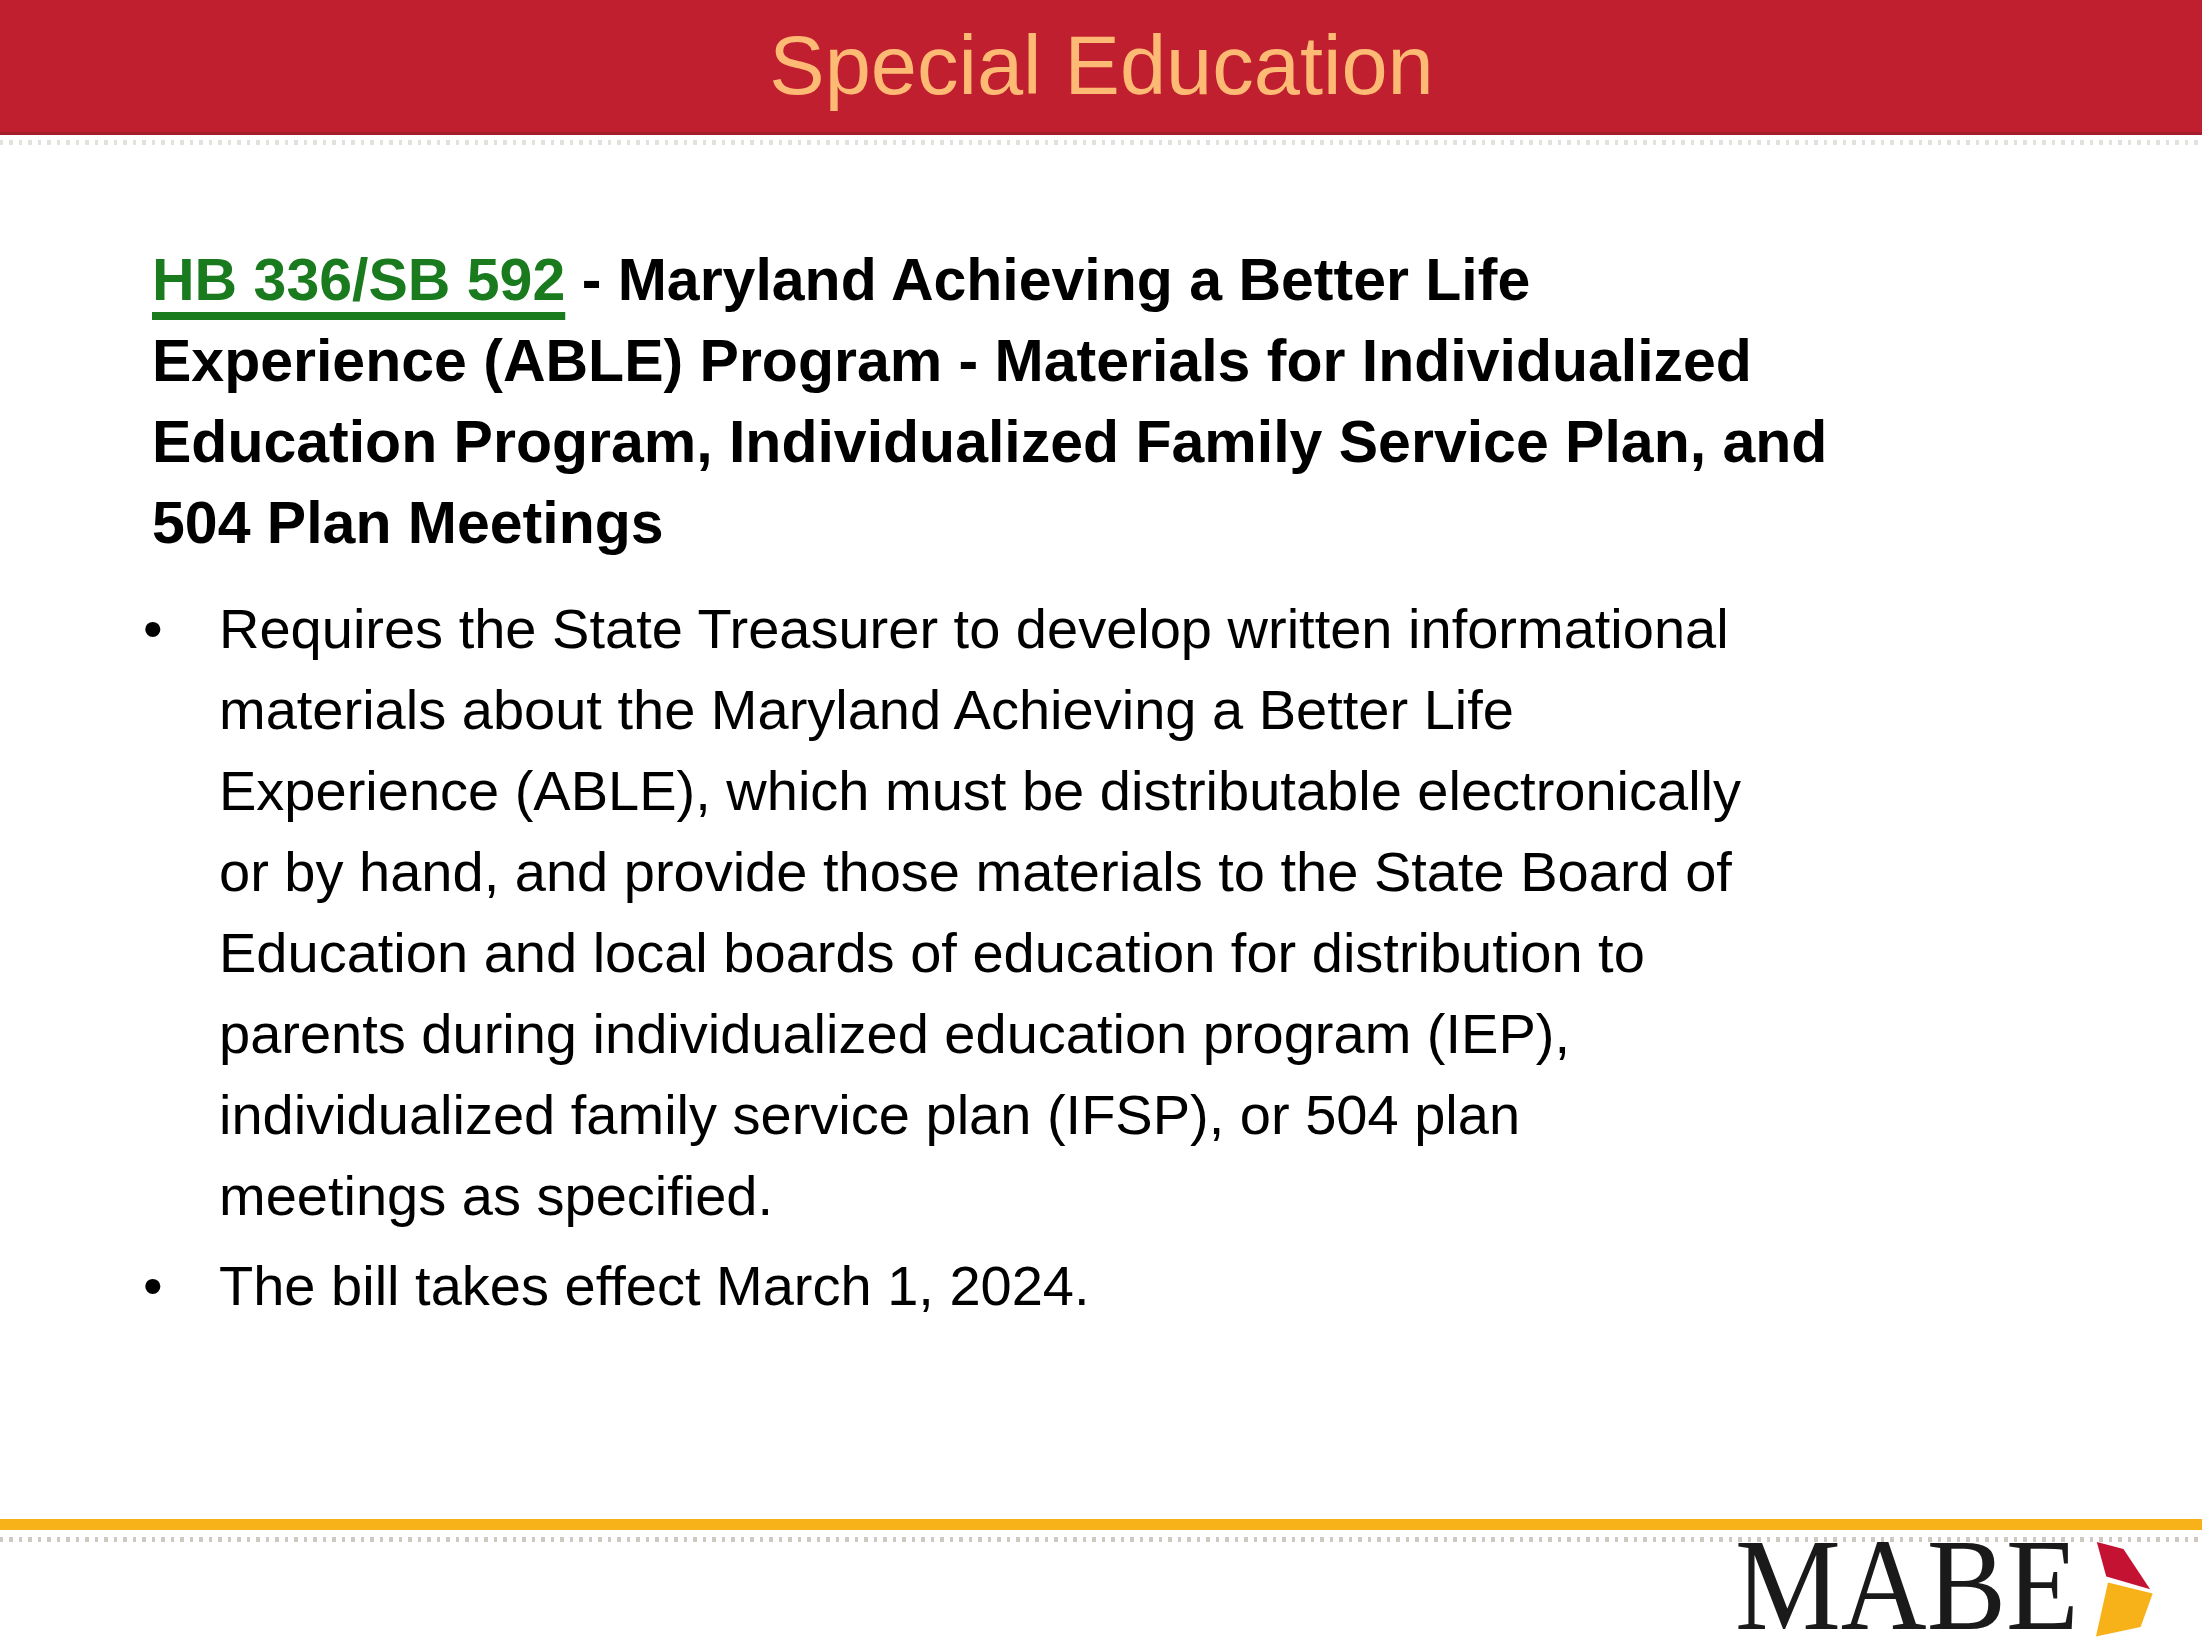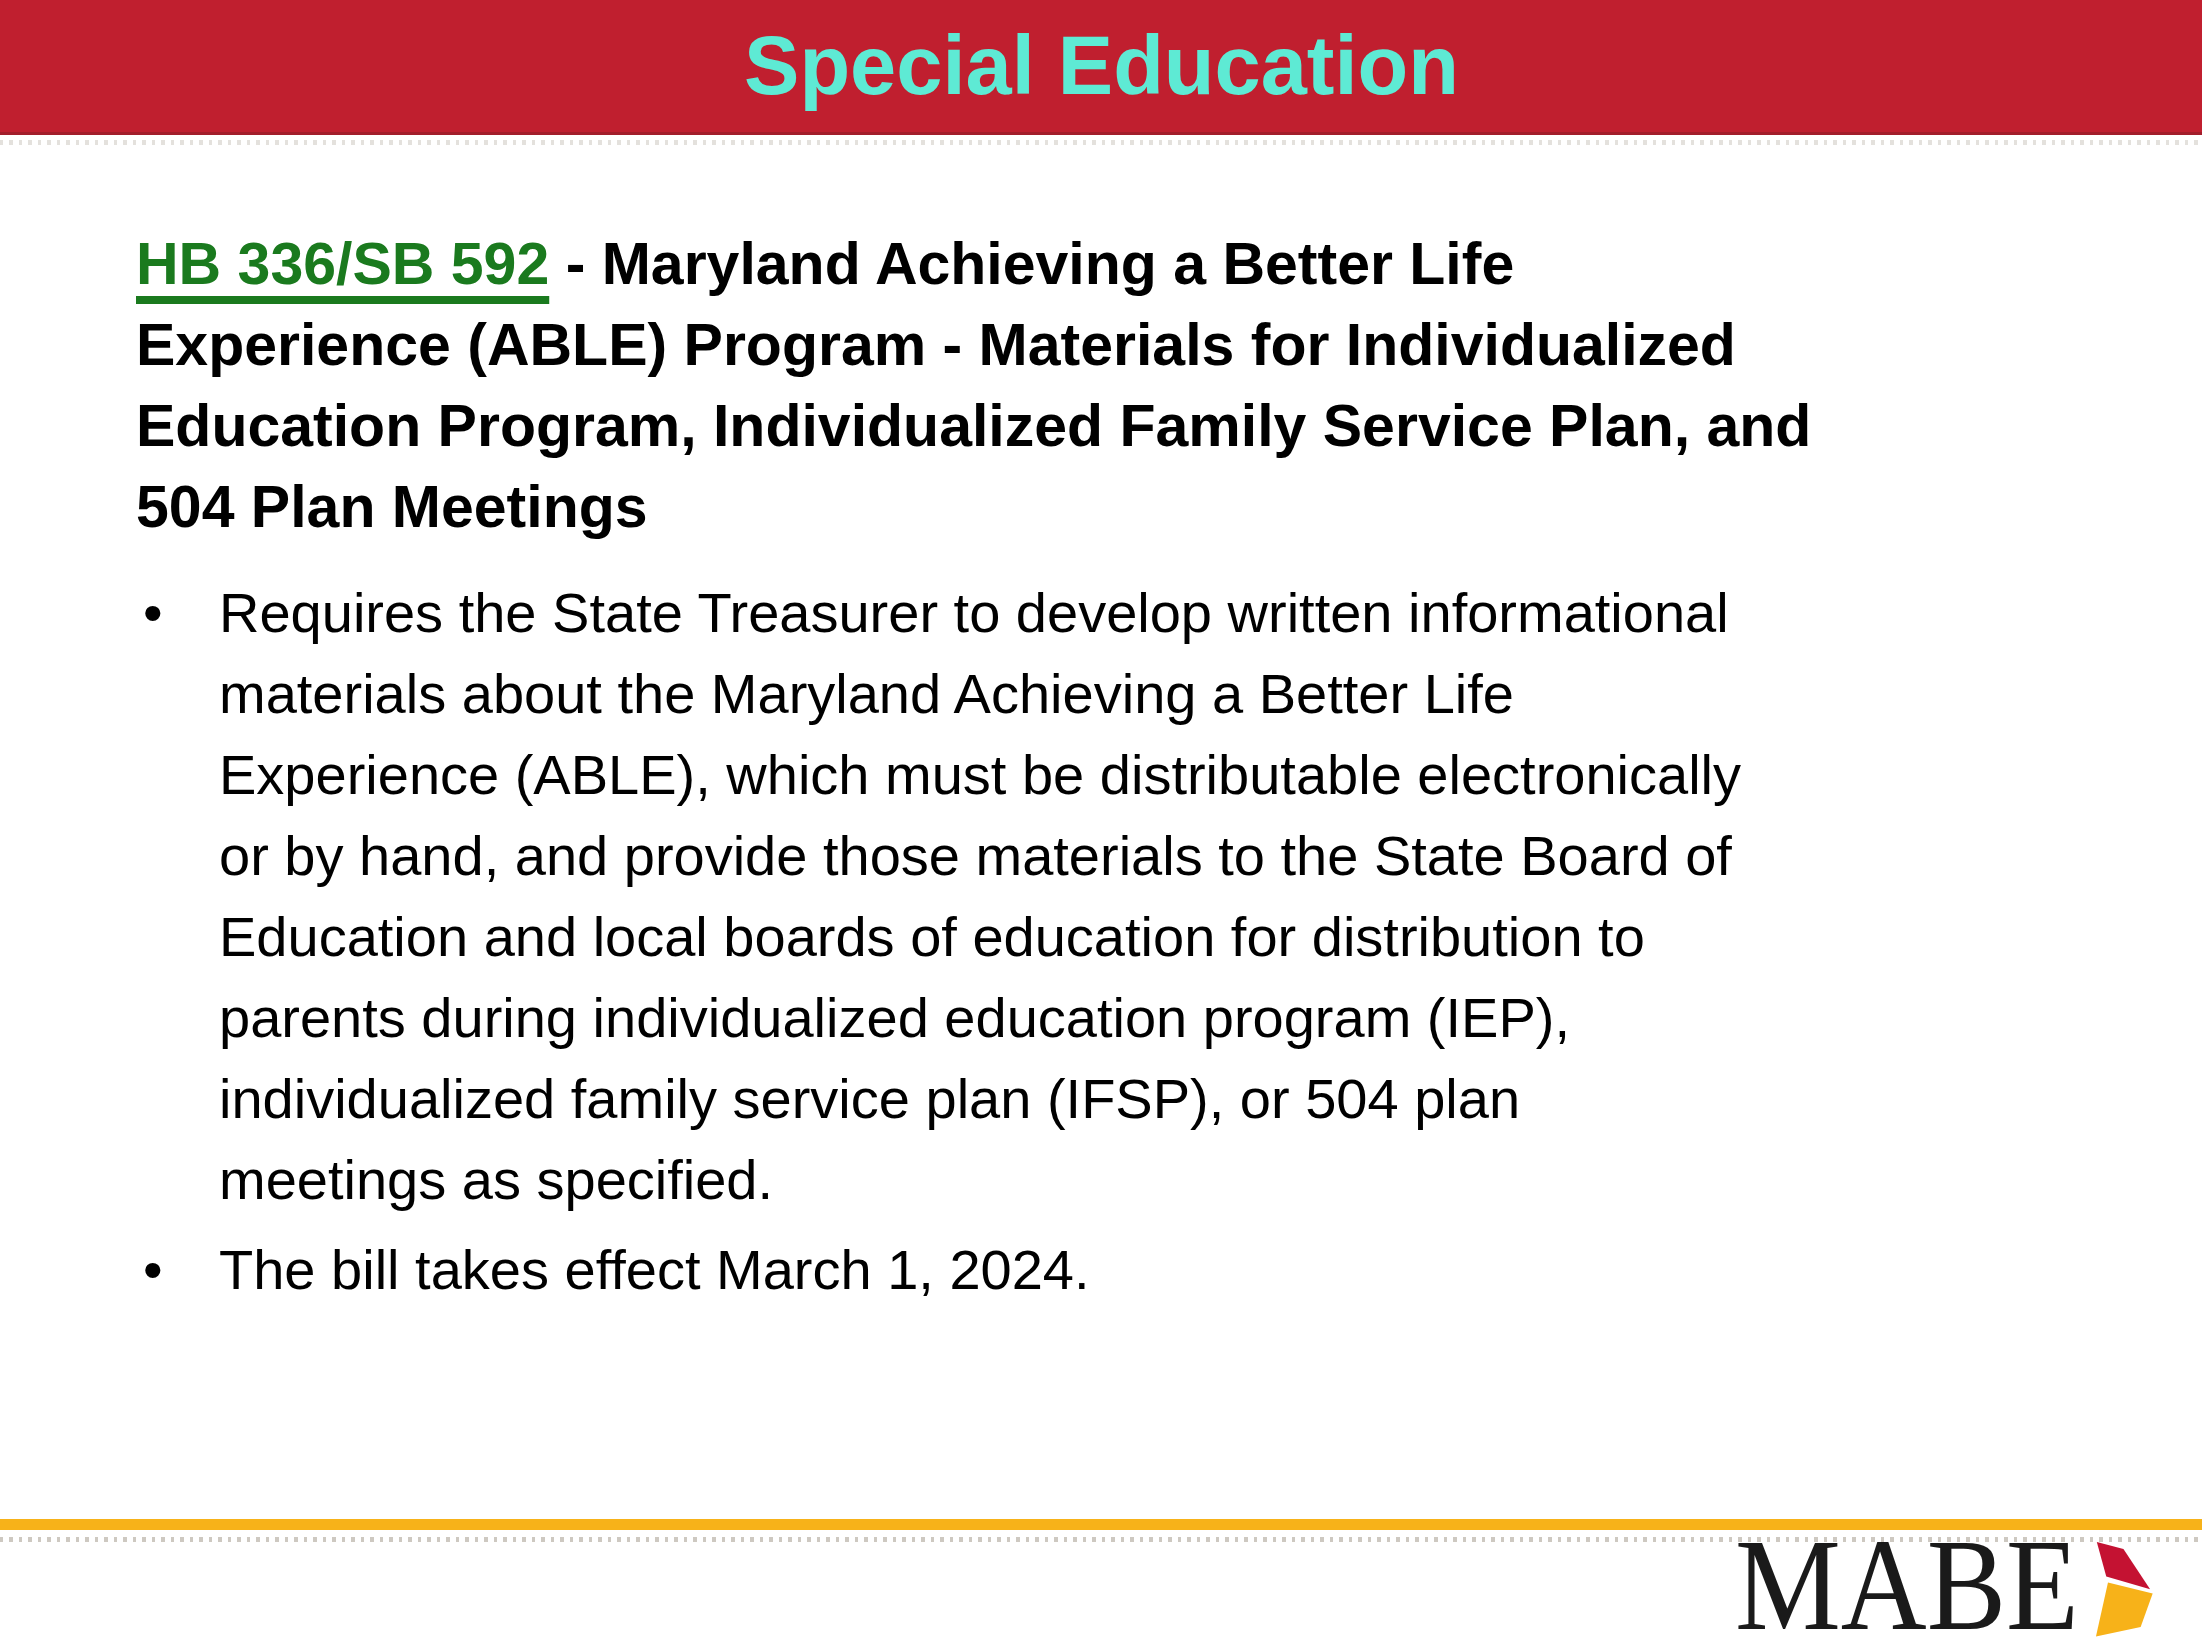--- a/index.html
+++ b/index.html
@@ -21,22 +21,22 @@
     background: #C01F2F;
     border-bottom: 3.4px solid #A21E2B;
     display: flex;
     align-items: center;
     justify-content: center;
   }
   .banner h1 {
     margin: 0;
     font-size: 83px;
     line-height: 132px;
-    font-weight: bold;
-    color: #5eead4;
+    font-weight: normal;
+    color: #fdba74;
     letter-spacing: 0px;
   }
   .artifact-row {
     position: absolute;
     left: 0; right: 0;
     height: 5.2px;
     background: repeating-linear-gradient(90deg,
       rgba(125,112,92,0.38) 0px, rgba(125,112,92,0.38) 3.4px,
       rgba(125,112,92,0) 3.4px, rgba(125,112,92,0) 9.5px);
   }
@@ -44,21 +44,21 @@
   .artifact-gold   { top: 1537px; }
 
   
   .content {
     position: absolute;
     top: 135px; left: 0; right: 0;
     padding: 89px 39px 0 136px;
     box-sizing: border-box;
   }
   .heading {
-    margin: 0;
+    margin: 16px;
     font-size: 59px;
     font-weight: bold;
     line-height: 81px;
     white-space: pre-line;
     max-width: 2031px;
   }
   .bill-link {
     color: #1A7A1E;
     text-decoration: underline;
     text-decoration-thickness: 7.7px;

